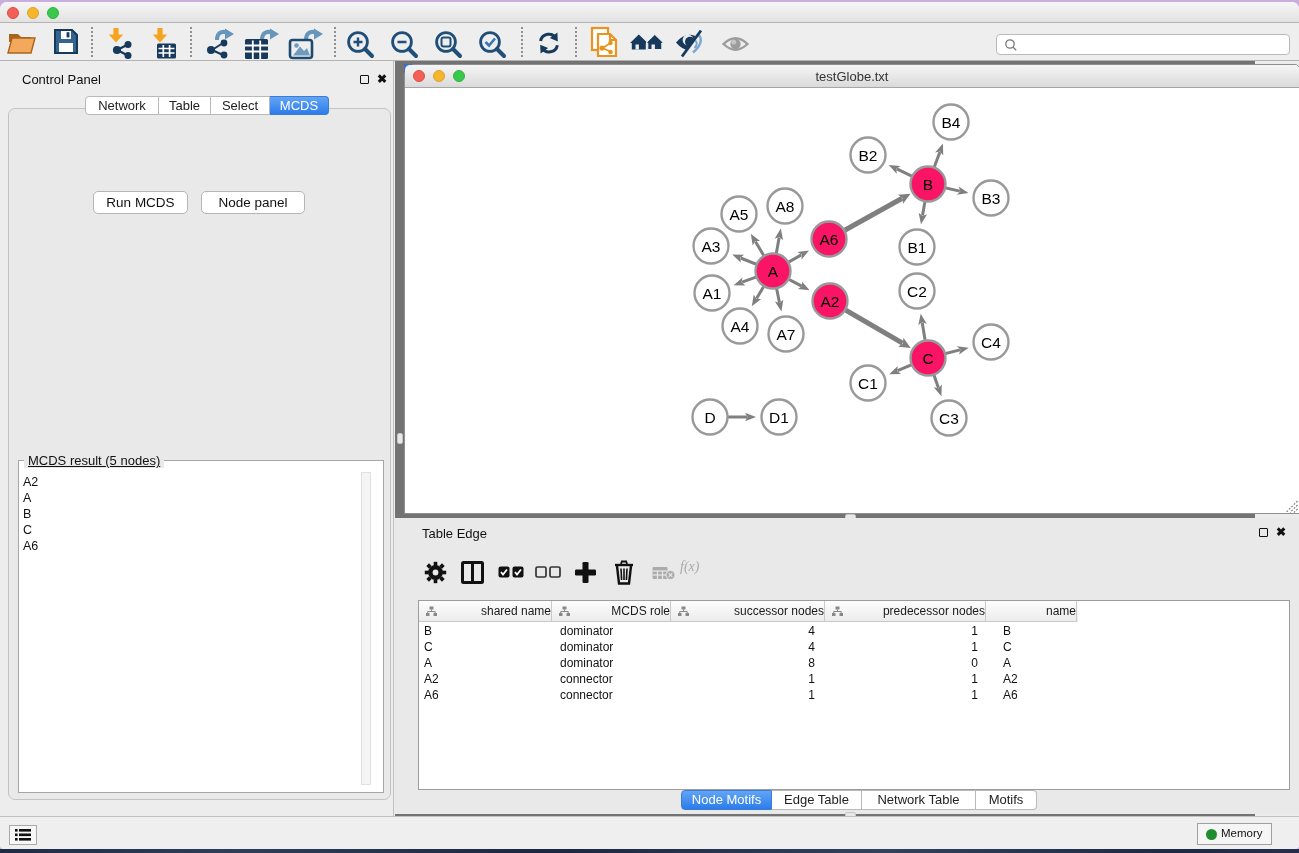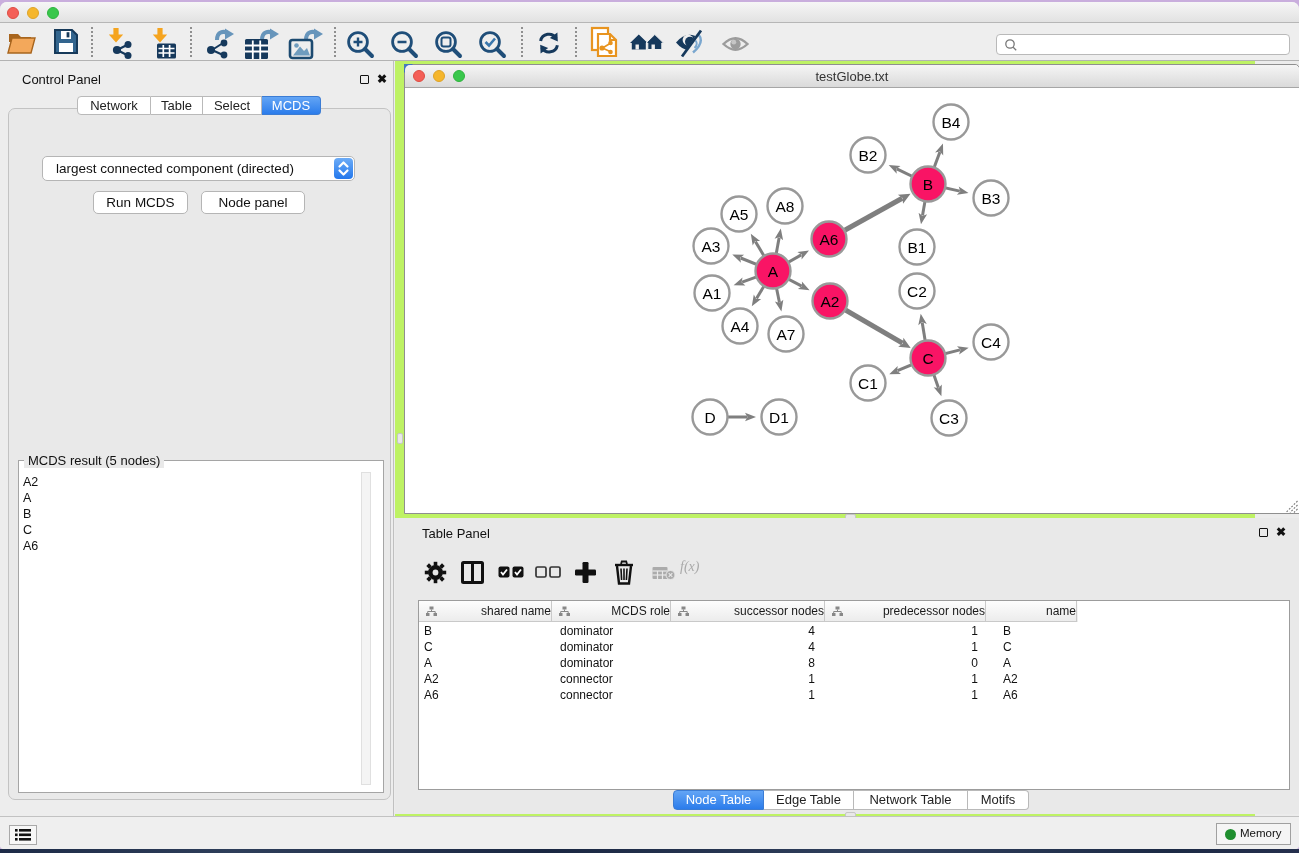--- a/index.html
+++ b/index.html
@@ -19,55 +19,55 @@
 .ticon { position:absolute; }
 #search { position:absolute; left:996px; top:11px; width:294px; height:21px; background:#fff;
   border:1px solid #b9b9b9; border-radius:4px; }
 #cpanel { position:absolute; left:0; top:59px; width:394px; height:755px; background:#ededed; border-right:1px solid #c0c0c0; }
 #cpanel-title { position:absolute; left:22px; top:11px; font-size:13px; color:#111; }
 .floatbox { position:absolute; width:9px; height:9px; border:1.5px solid #111; border-radius:1px; }
 .closex { position:absolute; font-size:12px; font-weight:bold; color:#111; }
 .tabstrip { position:absolute; height:19px; display:flex; z-index:5; }
 .tab { height:19px; line-height:17px; font-size:13px; color:#222; background:#fff;
   border:1px solid #b9b9b9; border-left:none; text-align:center; }
-.tab.first { border-left:1px solid #b9b9b9; border-radius:4px 0 0 4px; }
+.tab.first { border-left:1px solid #b9b9b9; border-radius:4px 0 0 4px;margin-left:8px; }
 .tab.last { border-radius:0 4px 4px 0;text-align:center; }
 .tab.sel { background:linear-gradient(#63a5f5,#2b7ceb); color:#fff; border-color:#3b7cd4; }
 #cpinner { position:absolute; left:8px; top:47px; width:383px; height:692px;
   background:#e9e9e9; border:1px solid #c3c3c3; border-radius:7px; }
 #optlabel { position:absolute; left:0; width:100%; top:27px; text-align:center; font-size:13.5px; color:#111; }
 #dropdown { position:absolute; left:33px; top:47px; width:313px; height:25px; background:#fff;
   border:1px solid #b5b5b5; border-radius:5px; font-size:13.5px; color:#111; line-height:23px; padding-left:13px; }
 #ddstep { position:absolute; right:1px; top:1px; width:19px; height:21px; border-radius:4px;
   background:linear-gradient(#6cacf7,#2377ec); }
 .btn { position:absolute; height:23px; background:#fff; border:1px solid #b5b5b5; border-radius:5px;
   font-size:13.5px; color:#111; text-align:center; line-height:21px; }
 #resultbox { position:absolute; left:9px; top:351px; width:366px; height:333px; border:1px solid #a5a5a5; background:#fff; }
-#resultlabel { position:absolute; left:5px; top:-8px; background:#e9e9e9; padding:0 4px; font-size:13px; color:#111; }
+#resultlabel { position:absolute; left:5px; top:-8px; background:#e9e9e9; padding:0 4px; font-size:13px; color:#111;text-decoration:underline; }
 #resultlist { position:absolute; left:4px; top:13px; font-size:12.5px; color:#111; line-height:16px; }
 #resultsb { position:absolute; right:12px; top:11px; width:10px; height:313px; background:#f4f4f4; border:1px solid #e0e0e0; }
-#mdi { position:absolute; left:395px; top:59px; width:860px; height:755px; background:#bef264; }
+#mdi { position:absolute; left:395px; top:59px; width:860px; height:755px; background:#737373; }
 #netwin { position:absolute; left:9px; top:3px; width:896px; height:450px; background:#fff;
   border:1px solid #8f8f8f; border-radius:5px 5px 0 0; }
 #nettitle { position:absolute; left:0; top:0; width:100%; height:23px;
   background:linear-gradient(#f5f5f5,#dadada); border-bottom:1px solid #a6a6a6; border-radius:5px 5px 0 0; }
 #nettitle .tl { position:absolute; top:5px; width:12px; height:12px; border-radius:50%; }
 #netname { position:absolute; width:100%; text-align:center; top:4px; font-size:13px; color:#333; }
 #graphhost { position:absolute; left:0; top:24px; width:894px; height:424px; background:#fff; overflow:hidden; }
 #tpanel { position:absolute; left:0px; top:457px; width:904px; height:296px; background:#e9e9e9; }
 #tptitle { position:absolute; left:27px; top:8px; font-size:13px; color:#111; }
 #ttable { position:absolute; left:23px; top:82px; width:872px; height:190px; background:#fff; border:1px solid #9c9c9c; }
 #thead { position:absolute; left:0; top:0; height:21px; width:659px; display:flex;
   background:linear-gradient(#fdfdfd,#ebebeb); font-size:12px; color:#1a1a1a; }
 .th { position:relative; height:21px; border-right:1px solid #c9c9c9; border-bottom:1px solid #c9c9c9; text-align:right; line-height:21px; }
 .trow { position:absolute; font-size:12px; color:#111; height:16px; line-height:16px; }
 #btabs { position:absolute; left:278px; top:272px; }
 #statusbar { position:absolute; left:0; top:814px; width:1299px; height:33px; background:#efefef; border-top:1px solid #c2c2c2; }
 #listbtn { position:absolute; left:9px; top:8px; width:28px; height:20px; background:#f7f7f7; border:1px solid #a9a9a9; }
-#membtn { position:absolute; right:8px; top:6px; width:75px; height:22px; background:#f5f5f5; border:1px solid #a0a0a0; font-size:11.5px; color:#111; }
+#membtn { position:absolute; right:27px; top:6px; width:75px; height:22px; background:#f5f5f5; border:1px solid #a0a0a0; font-size:11.5px; color:#111; }
 .handle { position:absolute; background:#e8e8e8; border:1px solid #c6c6c6; border-radius:2px; }
 </style>
 </head>
 <body>
 <div id="mainwin">
   <div id="titlebar">
     <div class="tl" style="left:7px;background:#f45f57;border:1px solid #dd4d44;"></div>
     <div class="tl" style="left:27px;background:#f5b62c;border:1px solid #dda329;"></div>
     <div class="tl" style="left:47px;background:#39c74c;border:1px solid #2fb33f;"></div>
   </div>
@@ -222,26 +222,20 @@
     <div id="cpanel-title">Control Panel</div>
     <div class="floatbox" style="left:360px;top:14px;"></div>
     <div class="closex" style="left:377px;top:11px;">✖</div>
     <div class="tabstrip" style="left:77px;top:35px;">
       <div class="tab first" style="width:74px">Network</div>
         <div class="tab" style="width:52px">Table</div>
         <div class="tab" style="width:59px">Select</div>
         <div class="tab sel last" style="width:59px">MCDS</div>
     </div>
     <div id="cpinner">
-      <div id="dropdown">largest connected component (directed)
-        <div id="ddstep"><svg width="19" height="21" viewBox="0 0 19 21">
-              <path d="M5.5 8.5 L9.5 4.5 L13.5 8.5" fill="none" stroke="#fff" stroke-width="2.2" stroke-linecap="round" stroke-linejoin="round"></path>
-              <path d="M5.5 12.5 L9.5 16.5 L13.5 12.5" fill="none" stroke="#fff" stroke-width="2.2" stroke-linecap="round" stroke-linejoin="round"></path>
-            </svg></div>
-      </div>
       <div class="btn" style="left:84px;top:82px;width:95px;">Run MCDS</div>
       <div class="btn" style="left:192px;top:82px;width:104px;">Node panel</div>
       <div id="resultbox">
         <div id="resultlabel">MCDS result (5 nodes)</div>
         <div id="resultlist">A2<br>A<br>B<br>C<br>A6</div>
         <div id="resultsb"></div>
       </div>
     </div>
   </div>
   <div id="mdi">
@@ -343,21 +337,21 @@
               <line x1="12.5" y1="1" x2="1" y2="12.5"></line>
               <line x1="12.5" y1="5" x2="5" y2="12.5"></line>
               <line x1="12.5" y1="9" x2="9" y2="12.5"></line>
             </g>
           </svg>
       </div>
     </div>
     <div class="handle" style="left:450px;top:453px;width:11px;height:6px;"></div>
     <div class="handle" style="left:2px;top:372px;width:6px;height:11px;"></div>
     <div id="tpanel">
-      <div id="tptitle">Table Panel</div>
+      <div id="tptitle">Table Edge</div>
       <div class="floatbox" style="left:864px;top:10px;"></div>
       <div class="closex" style="left:881px;top:7px;">✖</div>
 <svg class="abs" style="left:29px;top:43px" width="23" height="23" viewBox="0 0 23 23">
   <g fill="#111">
   <circle cx="11.5" cy="11.5" r="7.4"></circle>
   <rect x="9.7" y="0.8" width="3.6" height="4"></rect>
             <rect x="9.7" y="18.2" width="3.6" height="4"></rect>
   <rect x="0.8" y="9.7" width="4" height="3.6"></rect>
             <rect x="18.2" y="9.7" width="4" height="3.6"></rect>
   <rect x="3.1" y="3.1" width="3.8" height="3.8" transform="rotate(45 5 5)"></rect>
@@ -487,21 +481,21 @@
 <div class="trow" style="left:459px;top:70px;width:100px;text-align:right">1</div>
 <div class="trow" style="left:584px;top:70px;width:80px">A2</div>
 <div class="trow" style="left:5px;top:86px;width:120px">A6</div>
 <div class="trow" style="left:141px;top:86px;width:120px">connector</div>
 <div class="trow" style="left:296px;top:86px;width:100px;text-align:right">1</div>
 <div class="trow" style="left:459px;top:86px;width:100px;text-align:right">1</div>
 <div class="trow" style="left:584px;top:86px;width:80px">A6</div>
       </div>
       <div id="btabs">
         <div class="tabstrip">
-          <div class="tab sel first" style="width:91px;height:20px;line-height:18px;">Node Table</div>
+          <div class="tab sel first" style="width:91px;height:20px;line-height:18px;">Node Motifs</div>
             <div class="tab" style="width:90px;height:20px;line-height:18px;">Edge Table</div>
             <div class="tab" style="width:114px;height:20px;line-height:18px;">Network Table</div>
             <div class="tab last" style="width:61px;height:20px;line-height:18px;">Motifs</div>
         </div>
       </div>
     </div>
     <div class="handle" style="left:450px;top:751px;width:11px;height:6px;"></div>
   </div>
   <div id="statusbar">
     <div id="listbtn">

